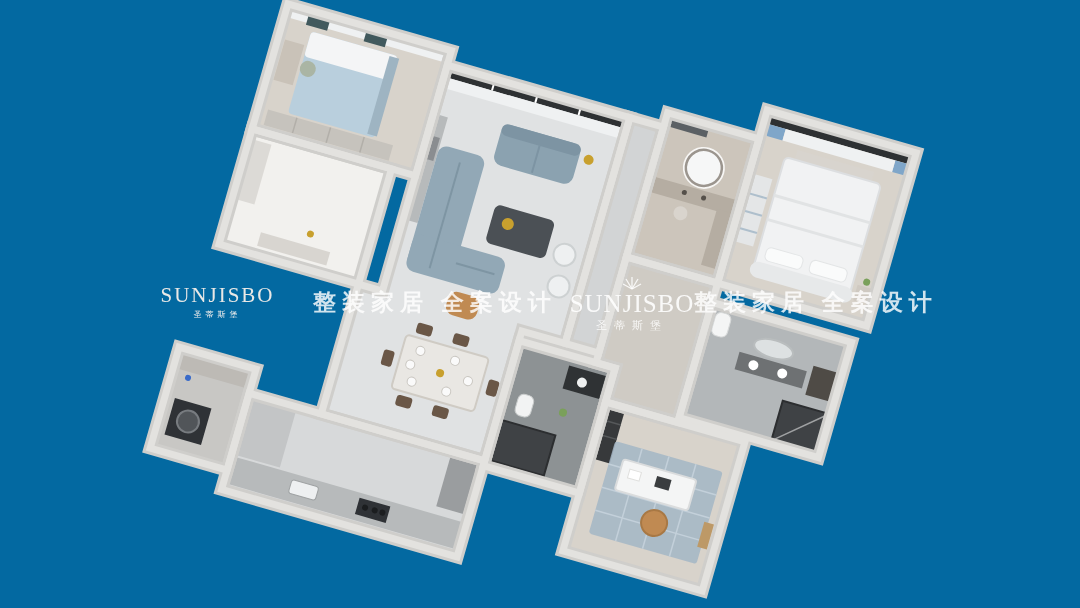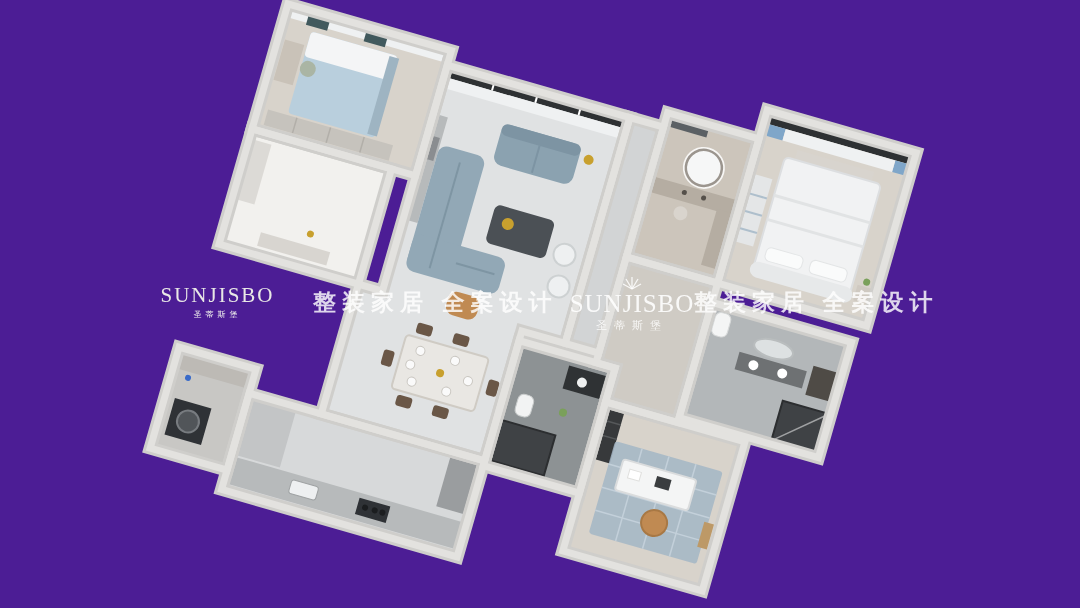--- a/index.html
+++ b/index.html
@@ -1,23 +1,23 @@
 <!DOCTYPE html>
 <html><head>
 <meta charset="utf-8">
 <style>
   html,body{margin:0;padding:0;background:#ffffff;}
-  #stage{position:relative;width:1080px;height:608px;overflow:hidden;background:#4c1d95;
+  #stage{position:relative;width:1080px;height:608px;overflow:hidden;background:#0369a1;
          font-family:"Liberation Sans", sans-serif;}
   #planSvg{position:absolute;left:0;top:0;}
   .wm{position:absolute;pointer-events:none;white-space:nowrap;}
   .wm-brand-left{left:150px;top:283px;width:135px;text-align:center;color:#e9e8e6;}
   .wm-brand-left .nm{font-family:"Liberation Serif",serif;font-size:21px;letter-spacing:2px;}
   .wm-brand-left .cn{font-size:8px;letter-spacing:4px;color:#eeedec;margin-top:1px;}
-  .wm-cn{font-size:23px;letter-spacing:6px;color:rgba(255,255,255,0.82);font-weight:bold;}
+  .wm-cn{font-size:23px;letter-spacing:6px;color:rgba(255,255,255,0.82);font-weight:bold;font-family:Liberation Serif, serif;}
   .wm-cn-left{left:313px;top:287px;}
   .wm-cn-right{left:694px;top:287px;}
   .wm-brand-center{left:557px;top:276px;width:150px;text-align:center;color:rgba(255,255,255,0.88);}
   .wm-brand-center .nm{font-family:"Liberation Serif",serif;font-size:25px;letter-spacing:1px;}
   .wm-brand-center .cn{font-size:11px;letter-spacing:7px;margin-top:0px;color:rgba(255,255,255,0.85);}
   .logo-row{height:14px;line-height:10px;}
 </style>
 </head>
 <body>
 

